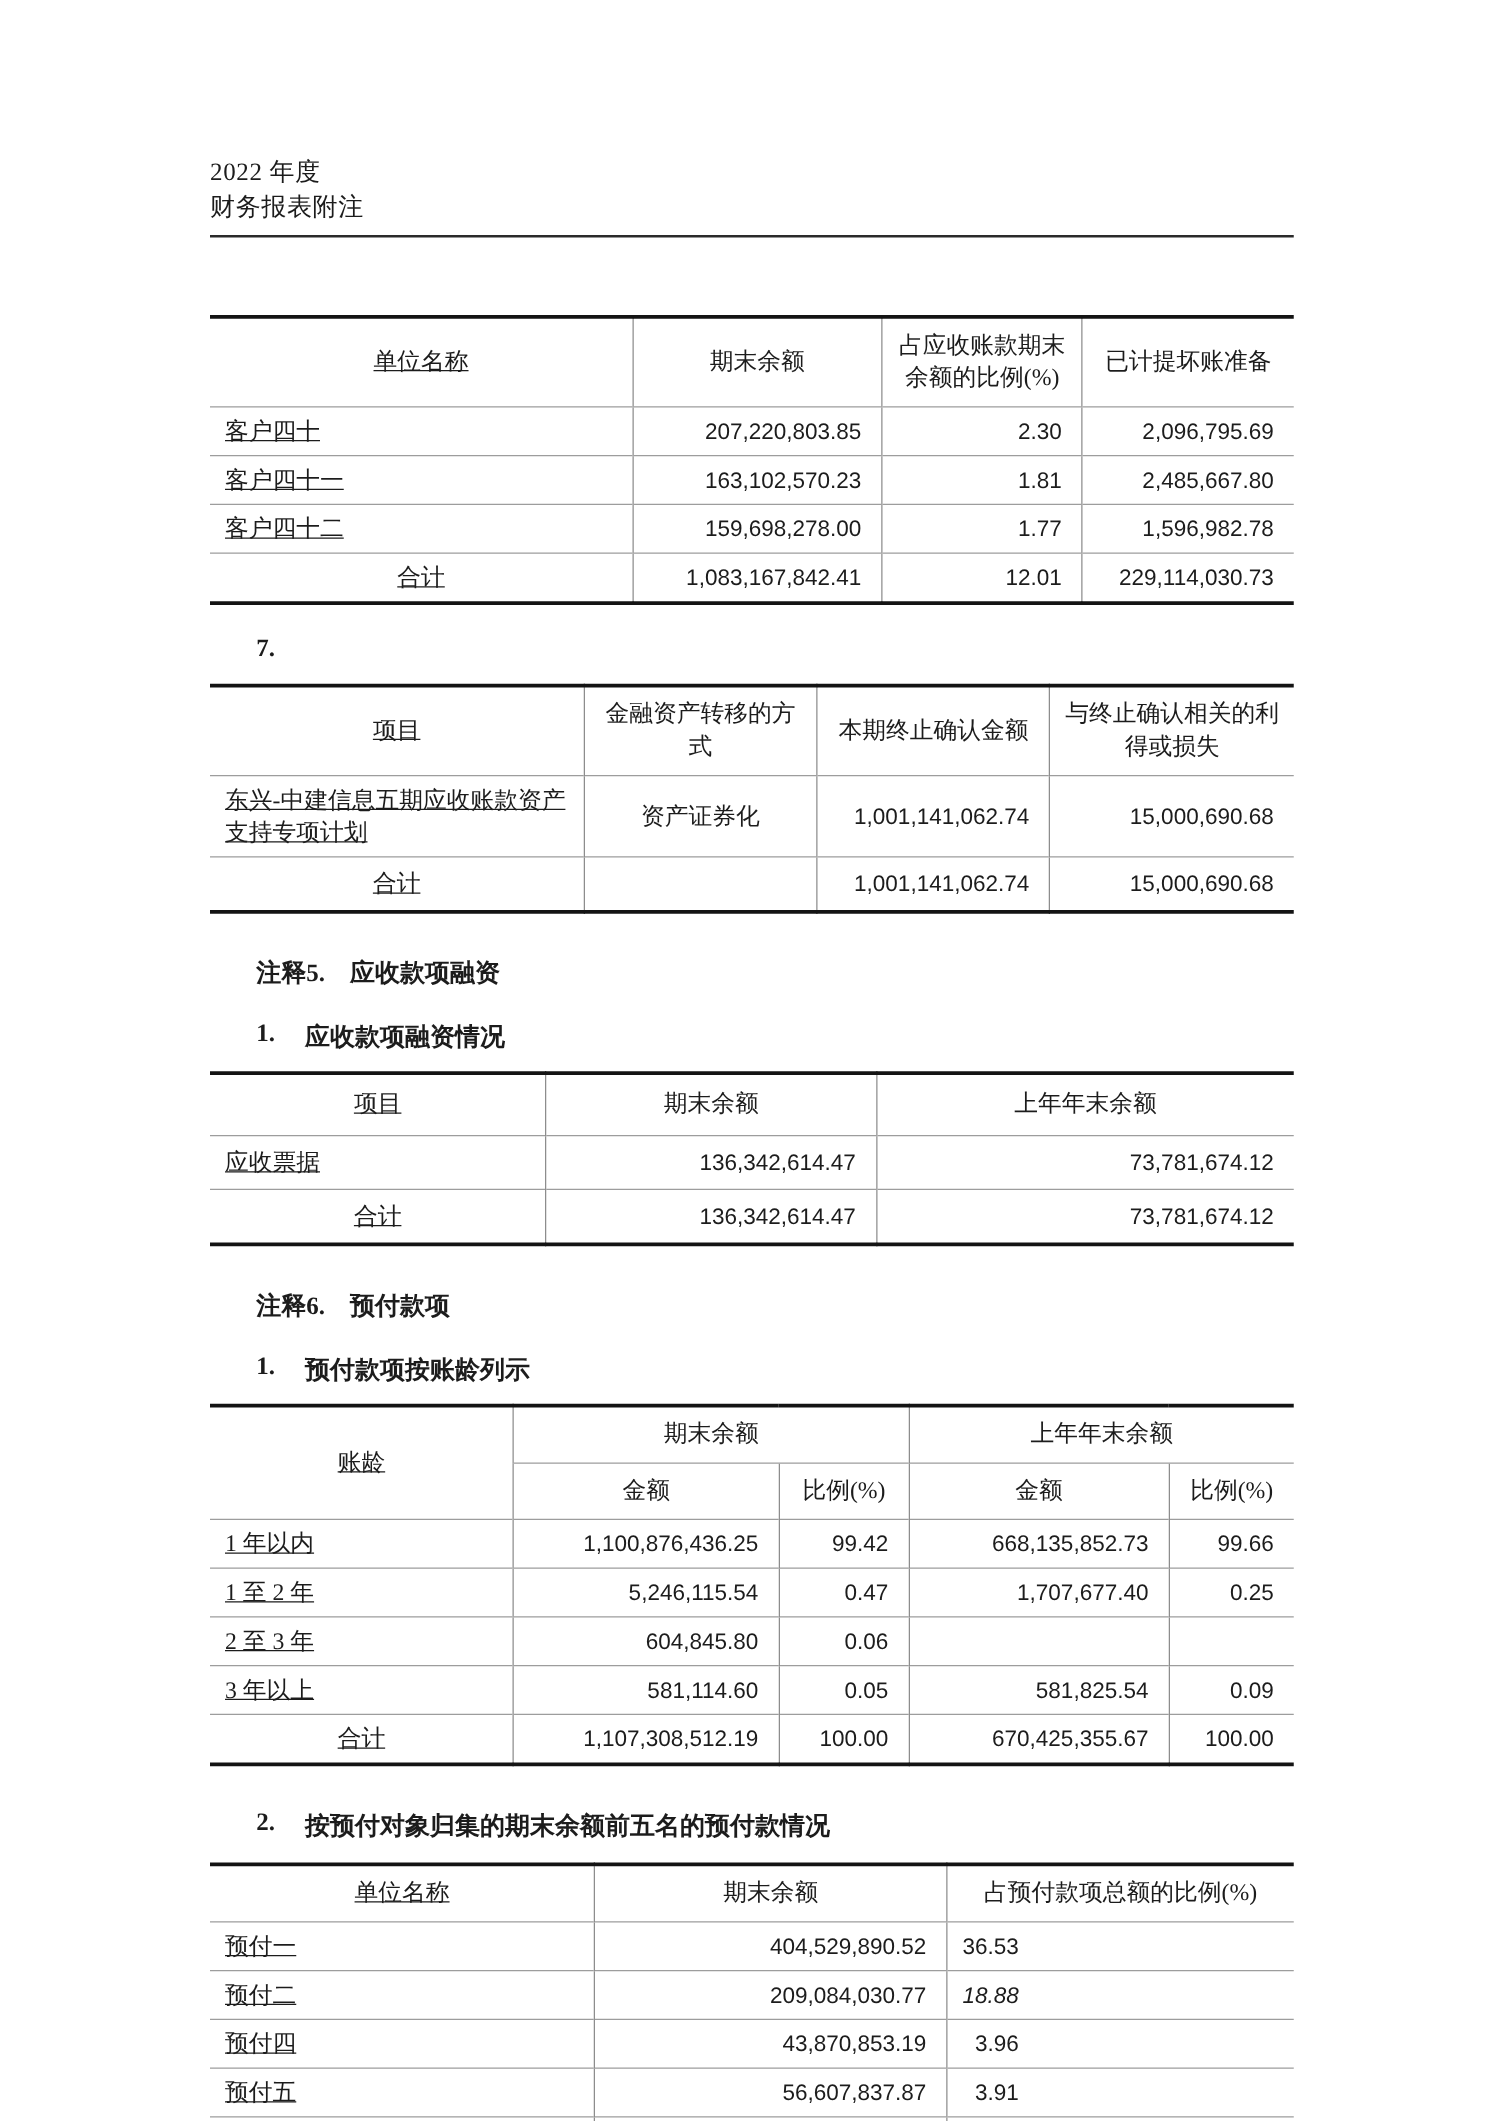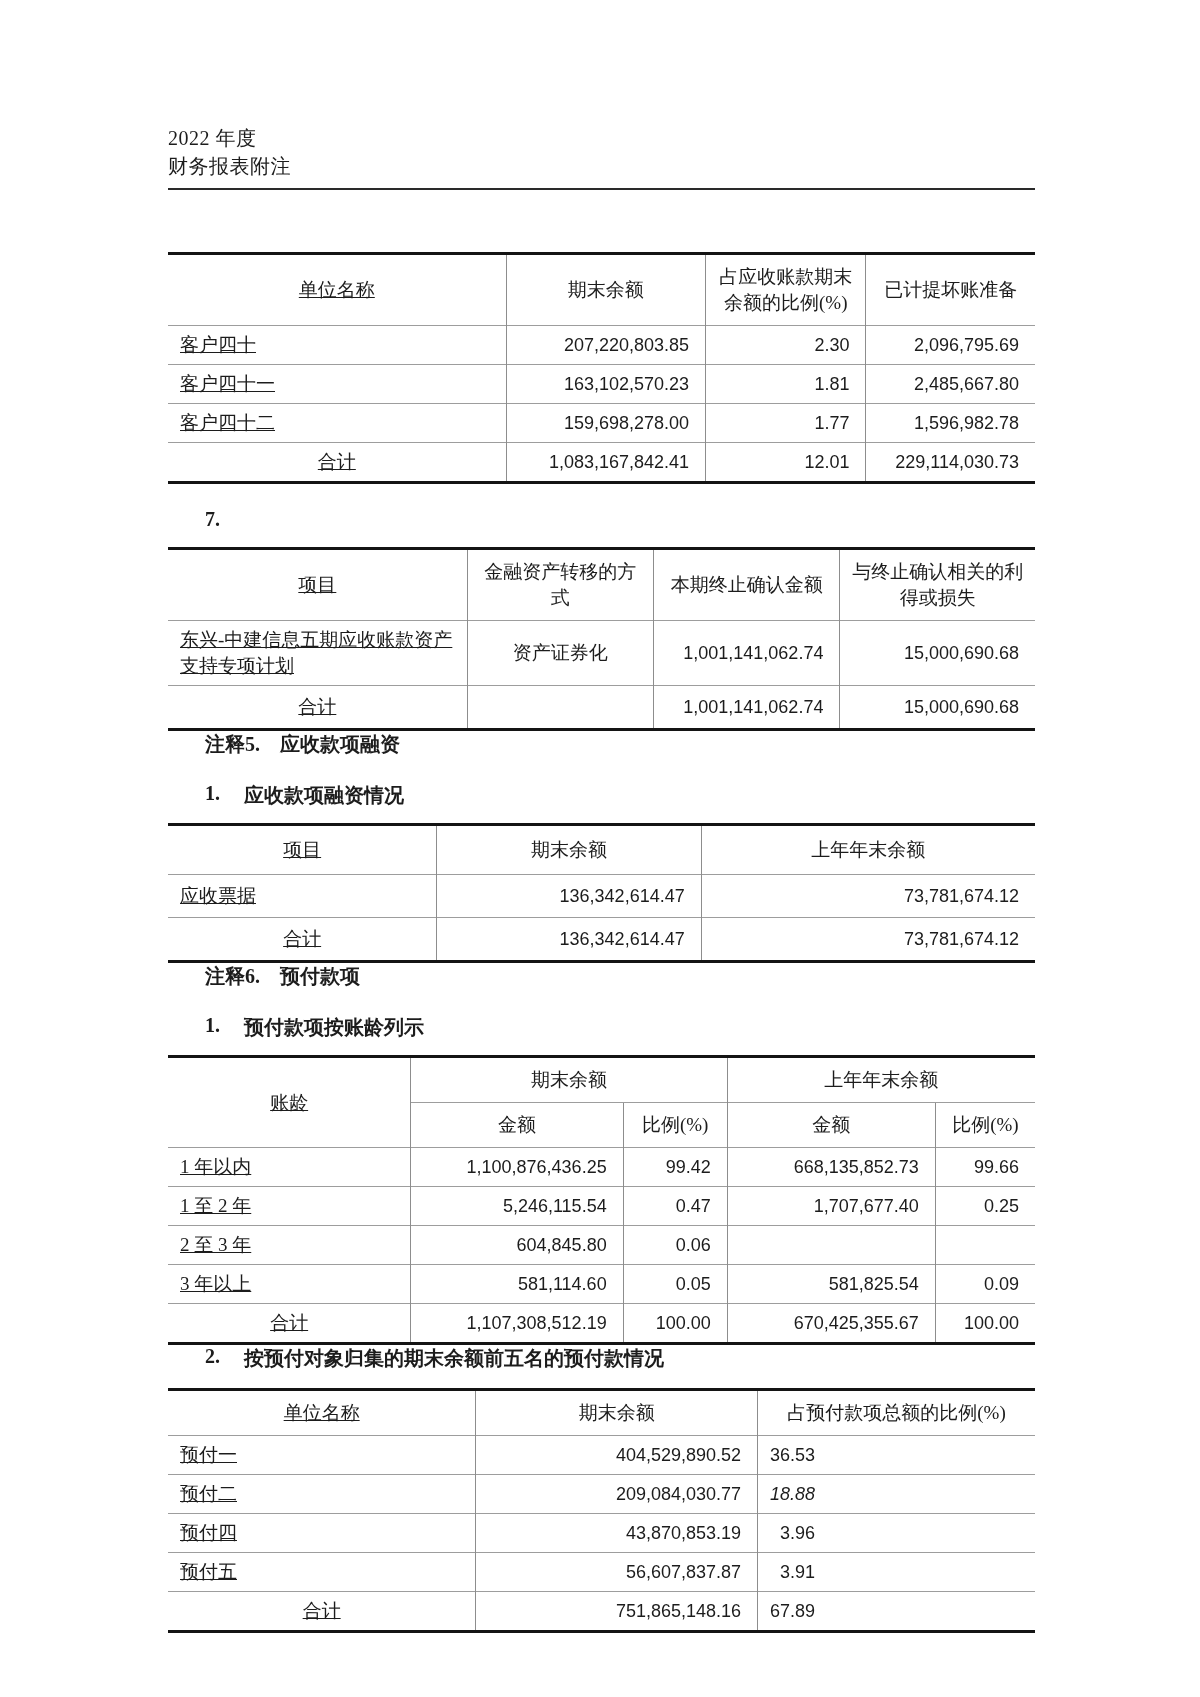--- a/index.html
+++ b/index.html
@@ -19,21 +19,21 @@
 
   
   .doc-header { line-height:28px; font-size:20px; letter-spacing:0.5px;margin-top:48px; }
   .doc-header .line { display:block; }
   .header-rule { border:none; border-top:2.5px solid #2a2a2a; margin:8px 0 0 0; }
 
   
   .heading { font-weight:bold; font-size:20px; padding-left:37px; display:flex; }
   .heading .h-num { margin-right:24px; white-space:nowrap; }
   .h7      { margin-top:24px; }
-  .note    { }
+  .note    { margin-top:34px; }
   .subhead { margin-top:24px; }
   .heading .h-num.wide { margin-right:20px; }
 
   
   table.tbl {
     width:867px;
     border-collapse:collapse;
     table-layout:fixed;
     border-top:3px solid #141414;
     border-bottom:3px solid #141414;

